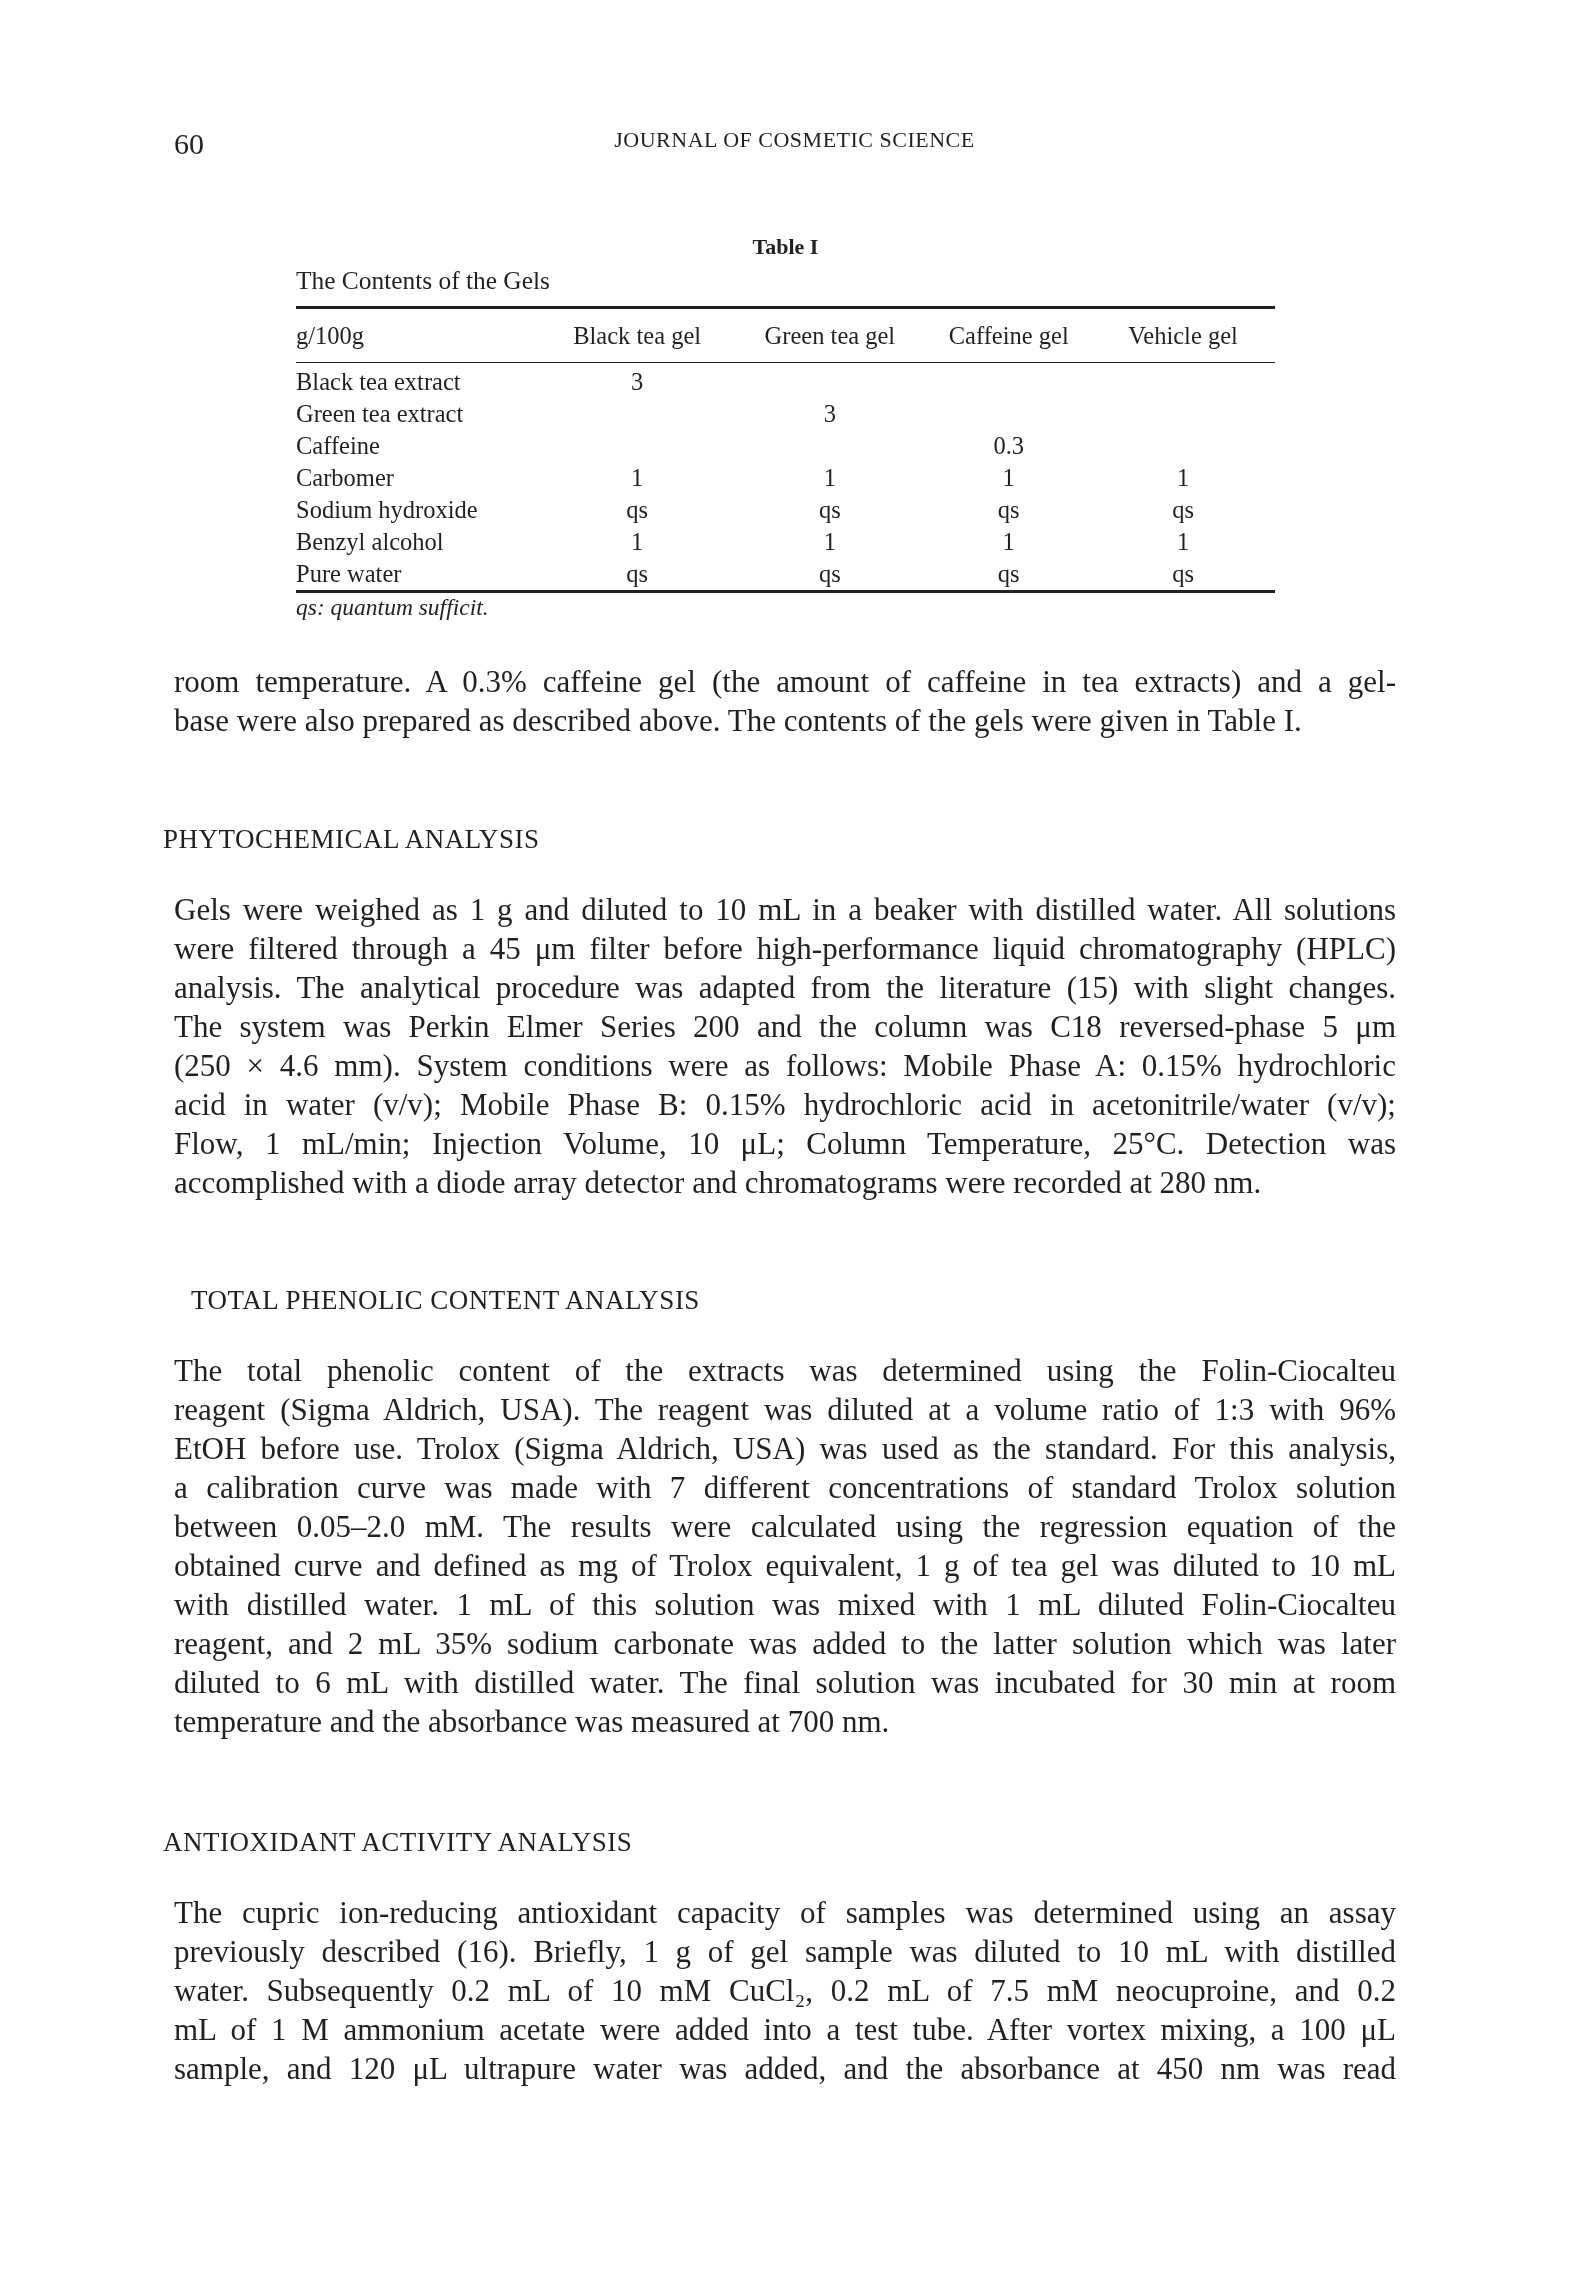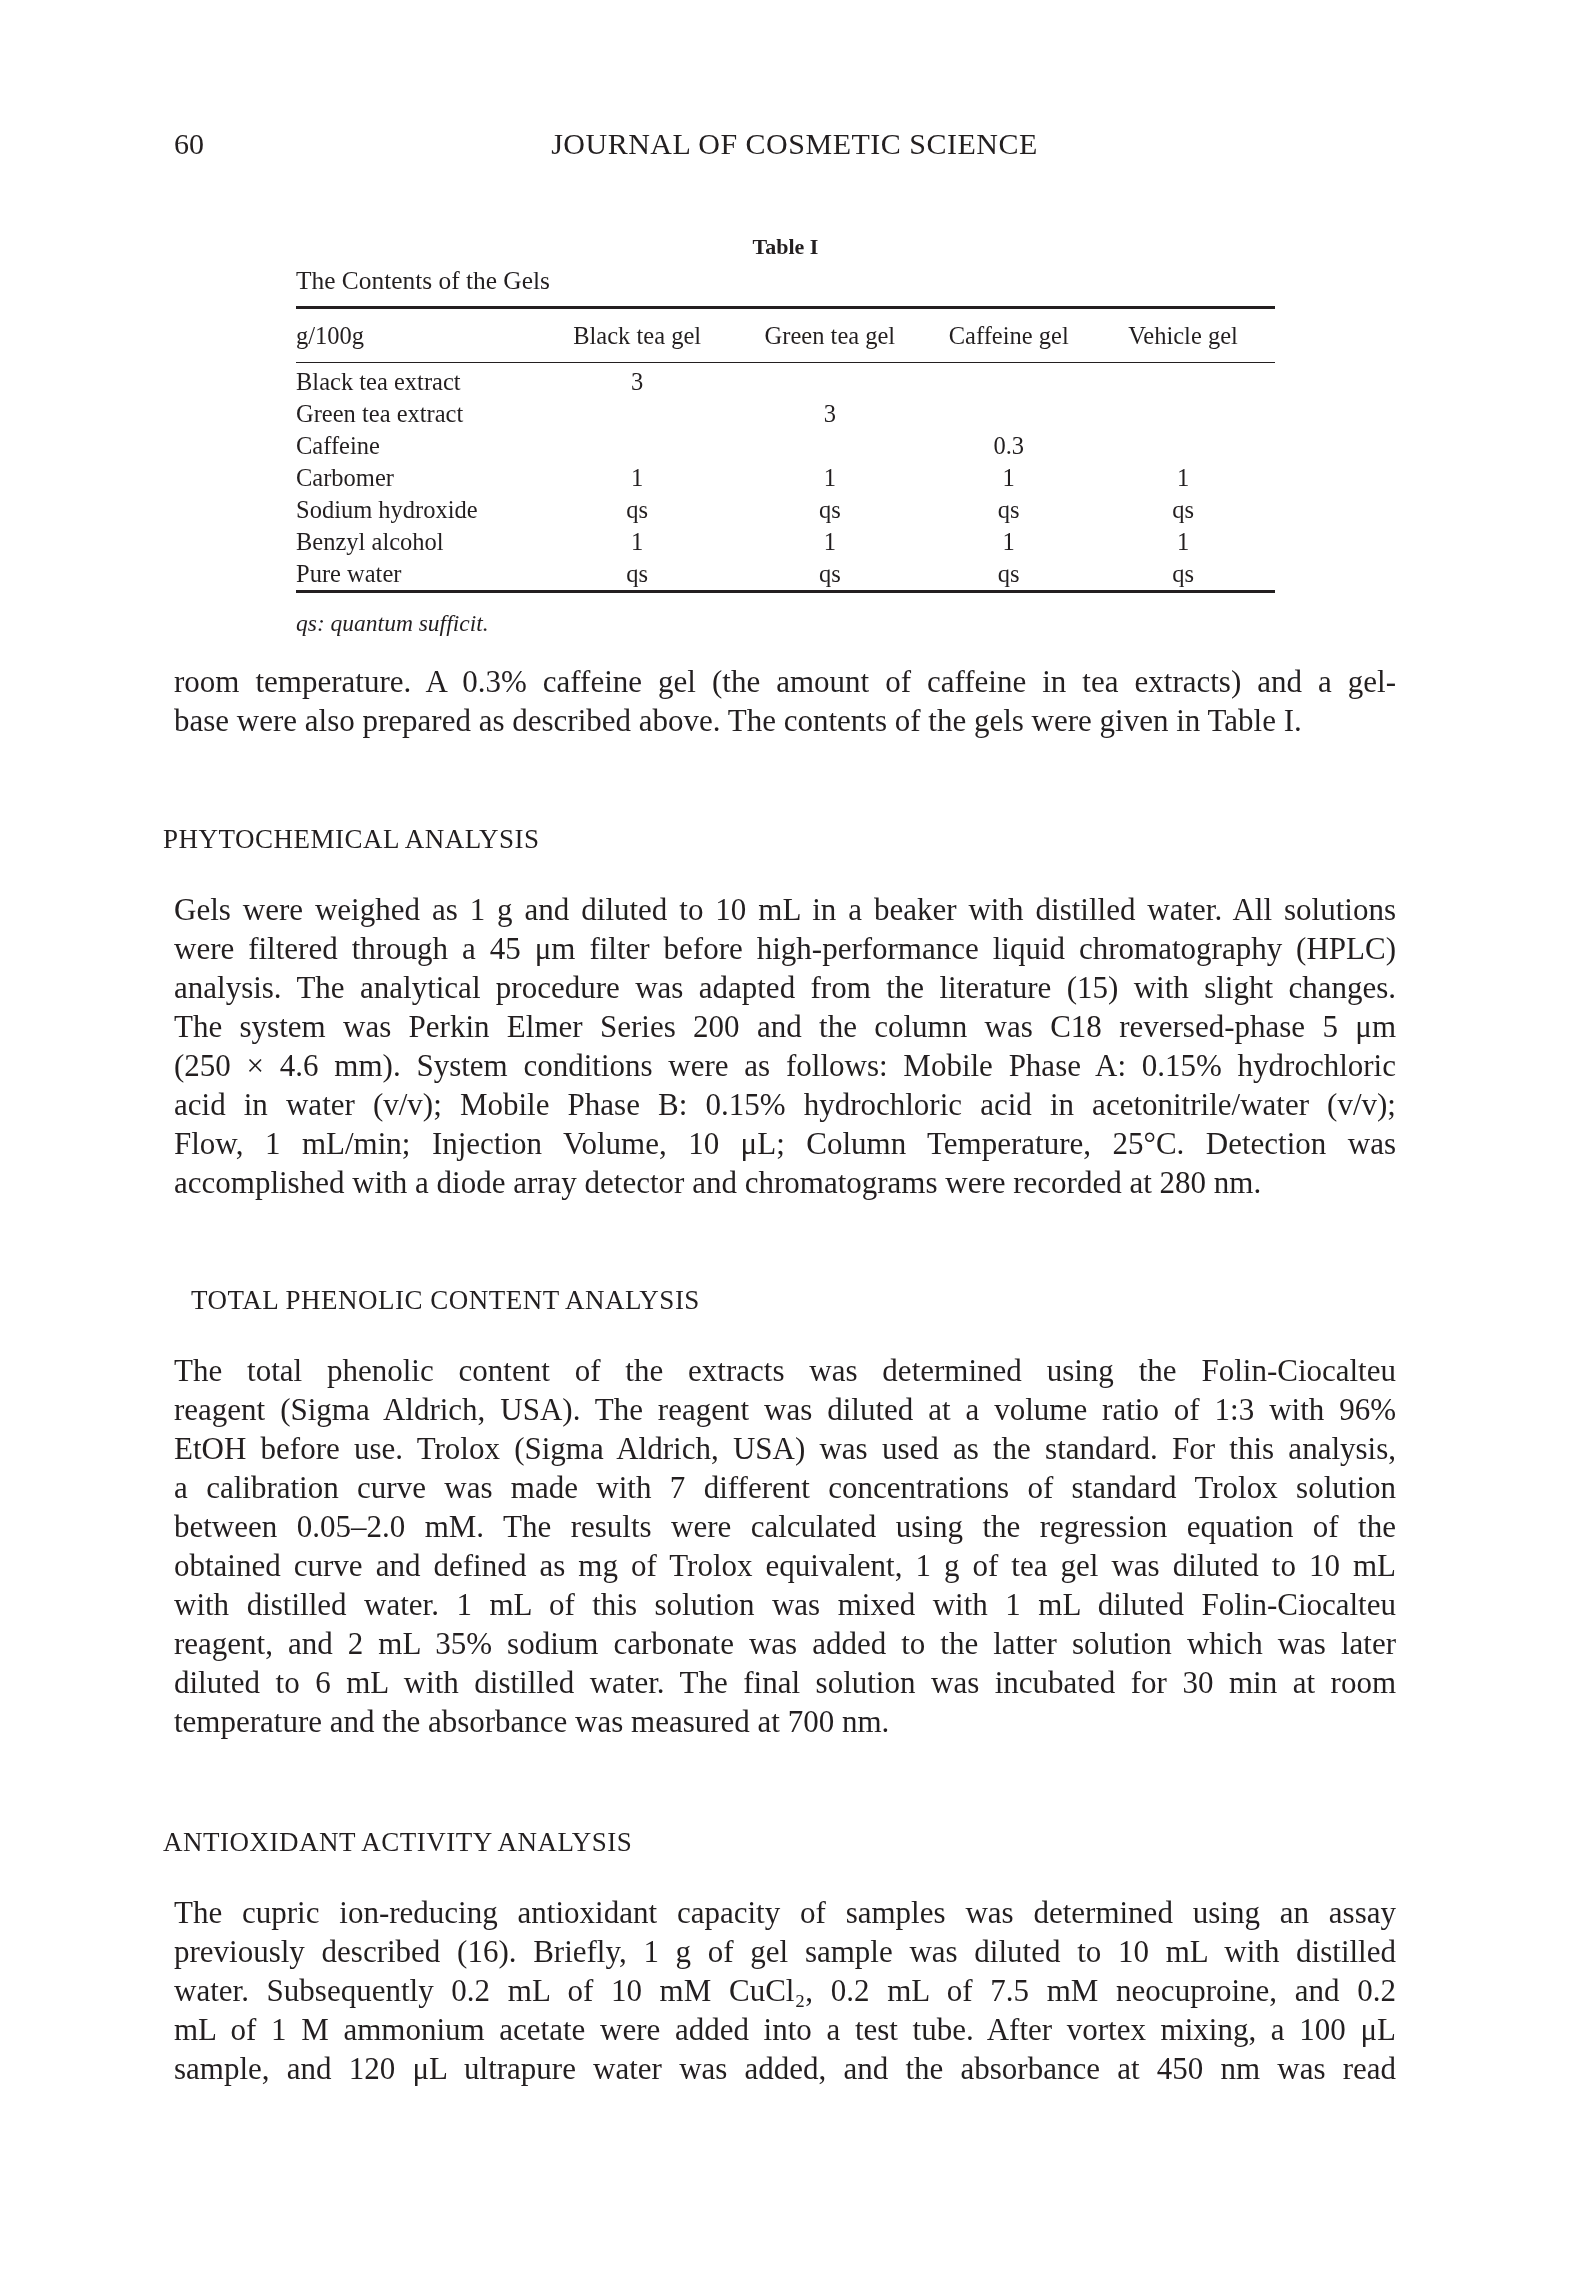--- a/index.html
+++ b/index.html
@@ -2,35 +2,35 @@
 <html style="font-size:15px"><head>
 <meta charset="utf-8">
 <style>
   html, body { margin: 0; padding: 0; background: #ffffff; }
   body {
     width: 1589px; height: 2295px; position: relative; overflow: hidden;
     font-family: "Liberation Serif", "DejaVu Serif", serif; color: #231f20;
   }
   .running-head { position: absolute; top: 127px; left: 0; width: 1589px; height: 47px; }
   .page-number { position: absolute; left: 174px; top: 0; font-size: 30px; }
-  .journal-title { position: absolute; left: 0; width: 1589px; top: 0; text-align: center; font-size: 30px; letter-spacing: 0.5px; }
+  .journal-title { position: absolute; left: 0; width: 1589px; top: 0; text-align: center; font-size: 22px; letter-spacing: 0.5px; }
 
   .table-wrap { position: absolute; left: 296px; top: 231px; width: 979px; }
   .table-label { text-align: center; font-size: 22px; font-weight: bold; line-height: 32px; }
   .table-caption { font-size: 25.4px; line-height: 34px; margin-bottom: 9.4px; }
   table { width: 979px; border-collapse: collapse; font-size: 24.5px; }
   thead tr { border-top: 3.8px solid #231f20; border-bottom: 1.9px solid #231f20; }
   thead th { font-weight: normal; padding: 13px 0 11.3px 0; text-align: center; }
   thead th:first-child { text-align: left; }
   tbody td { padding: 0; height: 32px; line-height: 32px; text-align: center; }
   tbody td:first-child { text-align: left; width: 245px; }
   tbody tr:first-child td { padding-top: 3px; }
   tbody tr:last-child { border-bottom: 3.8px solid #231f20; }
   col.c0 { width: 245px; } col.c1 { width: 193px; } col.c2 { width: 193px; } col.c3 { width: 165px; } col.c4 { width: 184px; }
-  .table-note { font-style: italic; font-size: 23.5px; margin-top: 17px; }
+  .table-note { font-style: italic; font-size: 23.5px; margin-top: 1px; }
 
   .para { position: absolute; left: 174px; width: 1222px; font-size: 31px; line-height: 39px; text-align: justify; }
   .para span.line { display: block; text-align: justify; text-align-last: justify; white-space: nowrap; }
   .para span.line.last { text-align-last: left; }
   .heading { position: absolute; left: 163px; font-size: 27px; letter-spacing: 0.5px; }
 </style>
 </head>
 <body>
 
 <div class="running-head">

